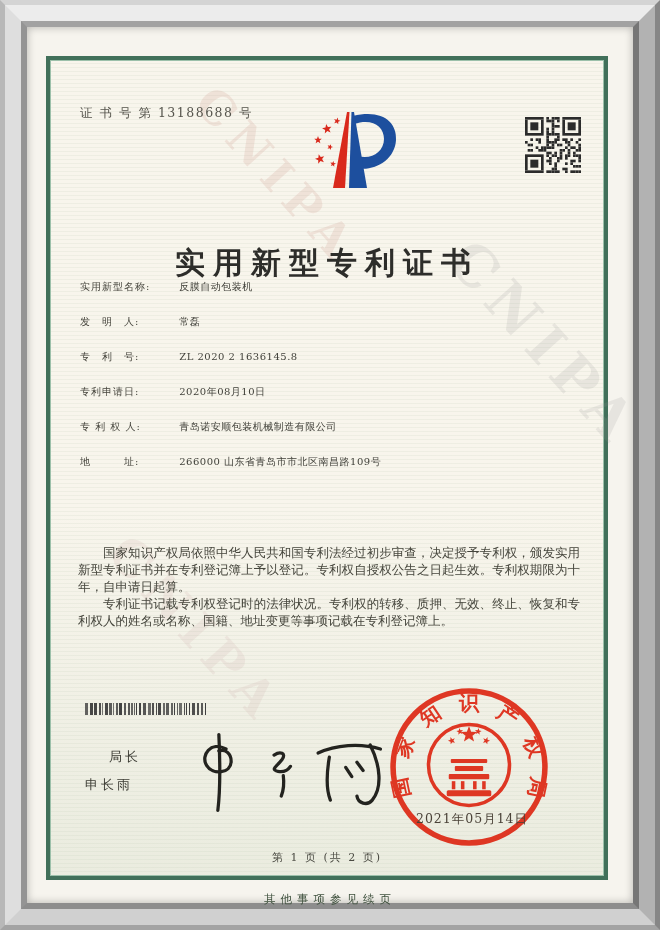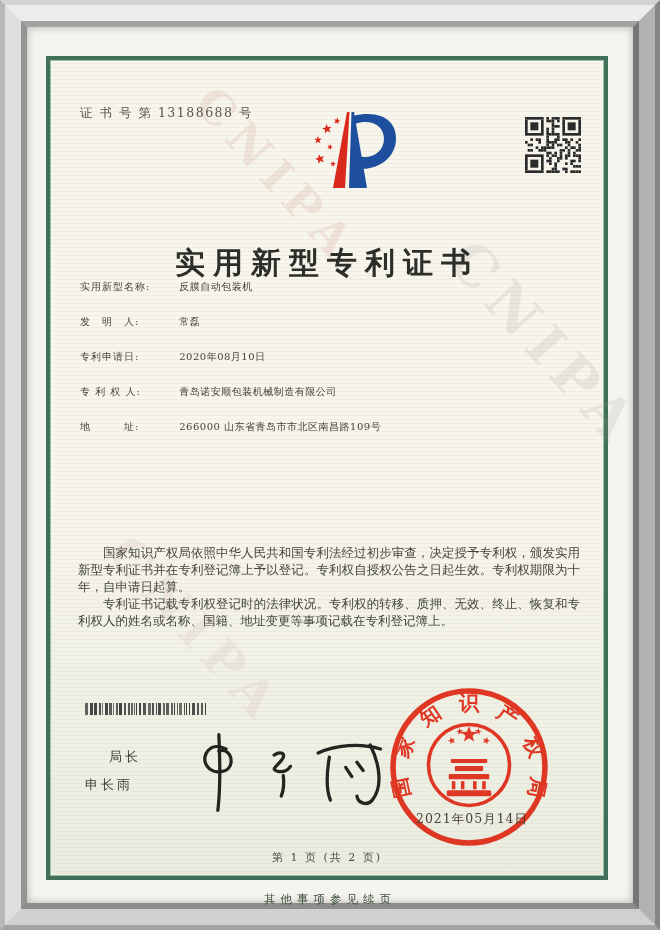--- a/index.html
+++ b/index.html
@@ -230,20 +230,24 @@
   <div class="fields">
     <div class="frow">
       <span class="flabel">实用新型名称:</span>
       <span class="fvalue">反膜自动包装机</span>
     </div>
     <div class="frow">
       <span class="flabel">发　明　人:</span>
       <span class="fvalue">常磊</span>
     </div>
     <div class="frow">
+      <span class="flabel">专　利　号:</span>
+      <span class="fvalue">ZL 2020 2 1636145.8</span>
+    </div>
+    <div class="frow">
       <span class="flabel">专利申请日:</span>
       <span class="fvalue">2020年08月10日</span>
     </div>
     <div class="frow">
       <span class="flabel">专 利 权 人:</span>
       <span class="fvalue">青岛诺安顺包装机械制造有限公司</span>
     </div>
     <div class="frow">
       <span class="flabel">地　　　址:</span>
       <span class="fvalue">266000 山东省青岛市市北区南昌路109号</span>

